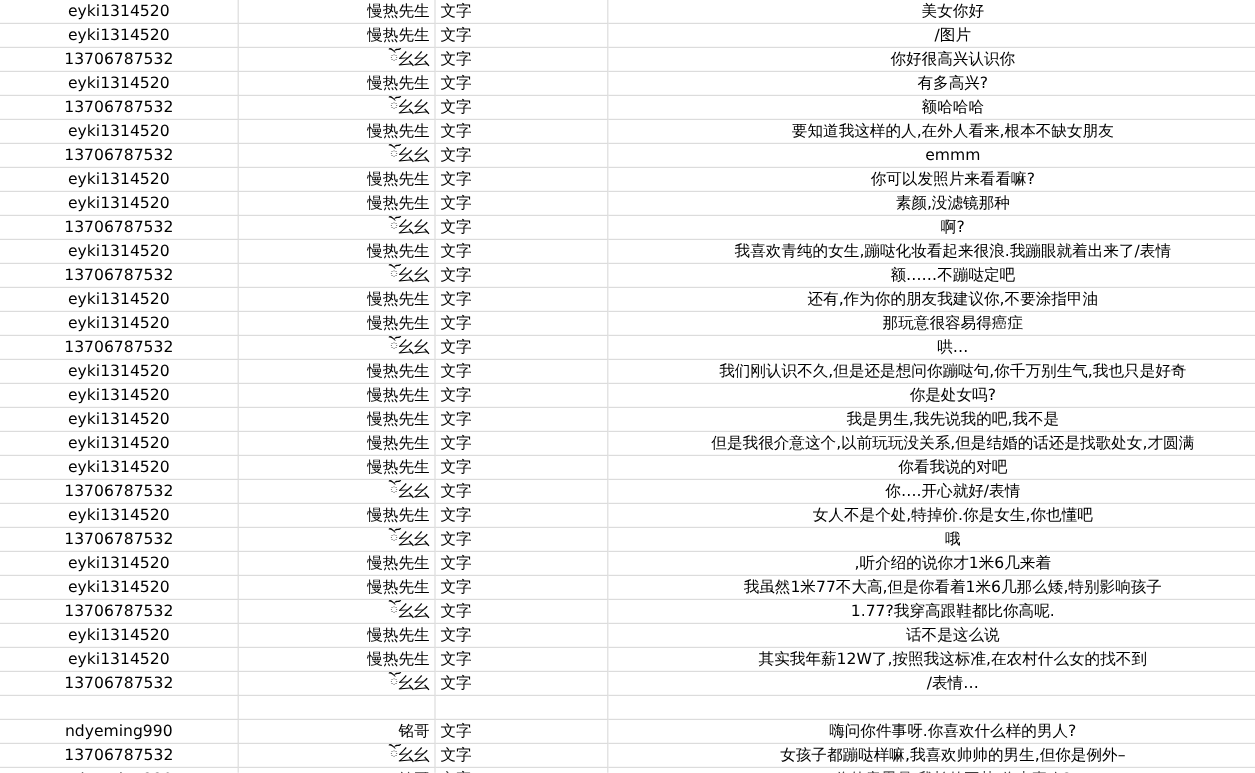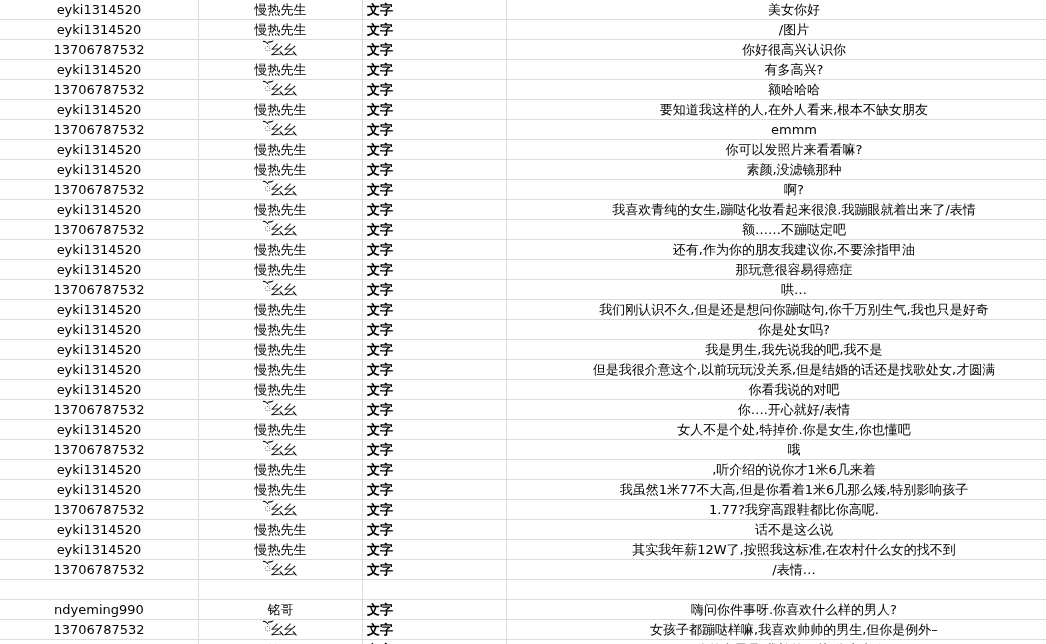--- a/index.html
+++ b/index.html
@@ -24,22 +24,22 @@
     border-bottom: 1px solid #dcdcdc;
     border-right: 1px solid #dcdcdc;
     height: 19px;
     line-height: 19px;
     padding: 0 4px;
     overflow: hidden;
     white-space: nowrap;
     vertical-align: middle;
   }
   .col-a { width: 190px; text-align: center; margin-left: 28px; }
-  .col-b { width: 155px; text-align: center; margin-left: 15px; }
-  .col-c { width: 135px; text-align: left; padding-left: 8px; font-weight: bold; }
+  .col-b { width: 155px; text-align: right; margin-left: 15px; }
+  .col-c { width: 135px; text-align: left; padding-left: 8px; }
   .col-d { width: 566px; text-align: center; border-right: none; }
   tr.blank td {
     height: 19px;
   }
 </style>
 </head>
 <body>
 
 <table class="sheet">
   <tbody>

